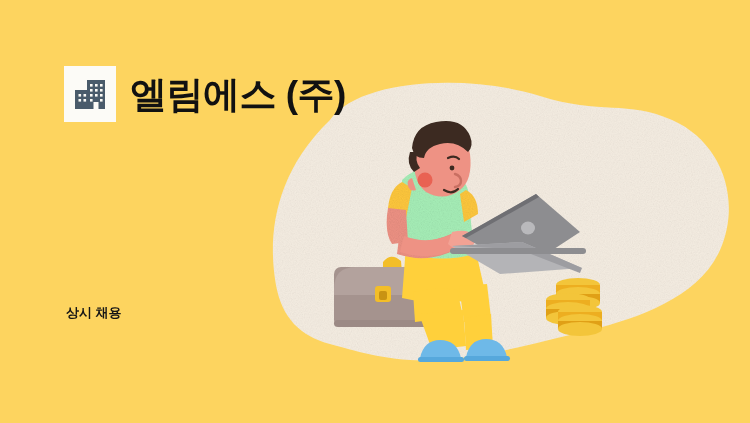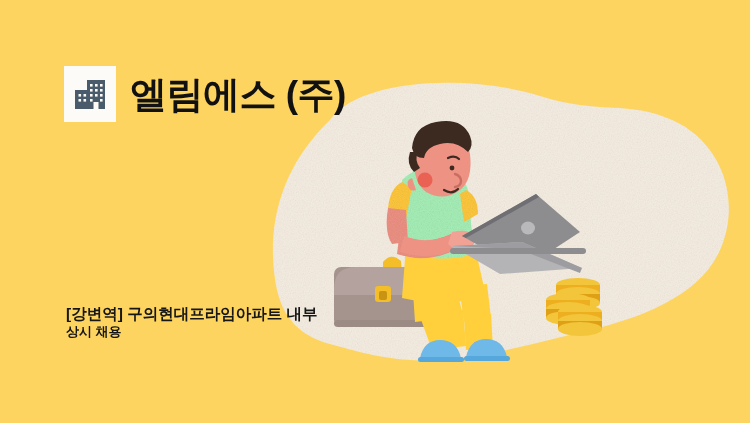--- a/index.html
+++ b/index.html
@@ -236,17 +236,16 @@
         <rect x="28" y="18" width="2.6" height="2.6" fill="#FCFBF7"></rect>
         <rect x="18" y="23" width="2.6" height="2.6" fill="#FCFBF7"></rect>
         <rect x="28" y="23" width="2.6" height="2.6" fill="#FCFBF7"></rect>
         <rect x="21.5" y="26" width="5" height="7" fill="#FCFBF7"></rect>
       </svg>
     </div>
     <div id="company-title">엘림에스 (주)</div>
   </div>
 
   <div id="text-block">
-    <div id="job-location">[강변역] 구의현대프라임아파트 내부</div>
     <div id="job-status">상시 채용</div>
   </div>
 
 </div>
 
 </body></html>

